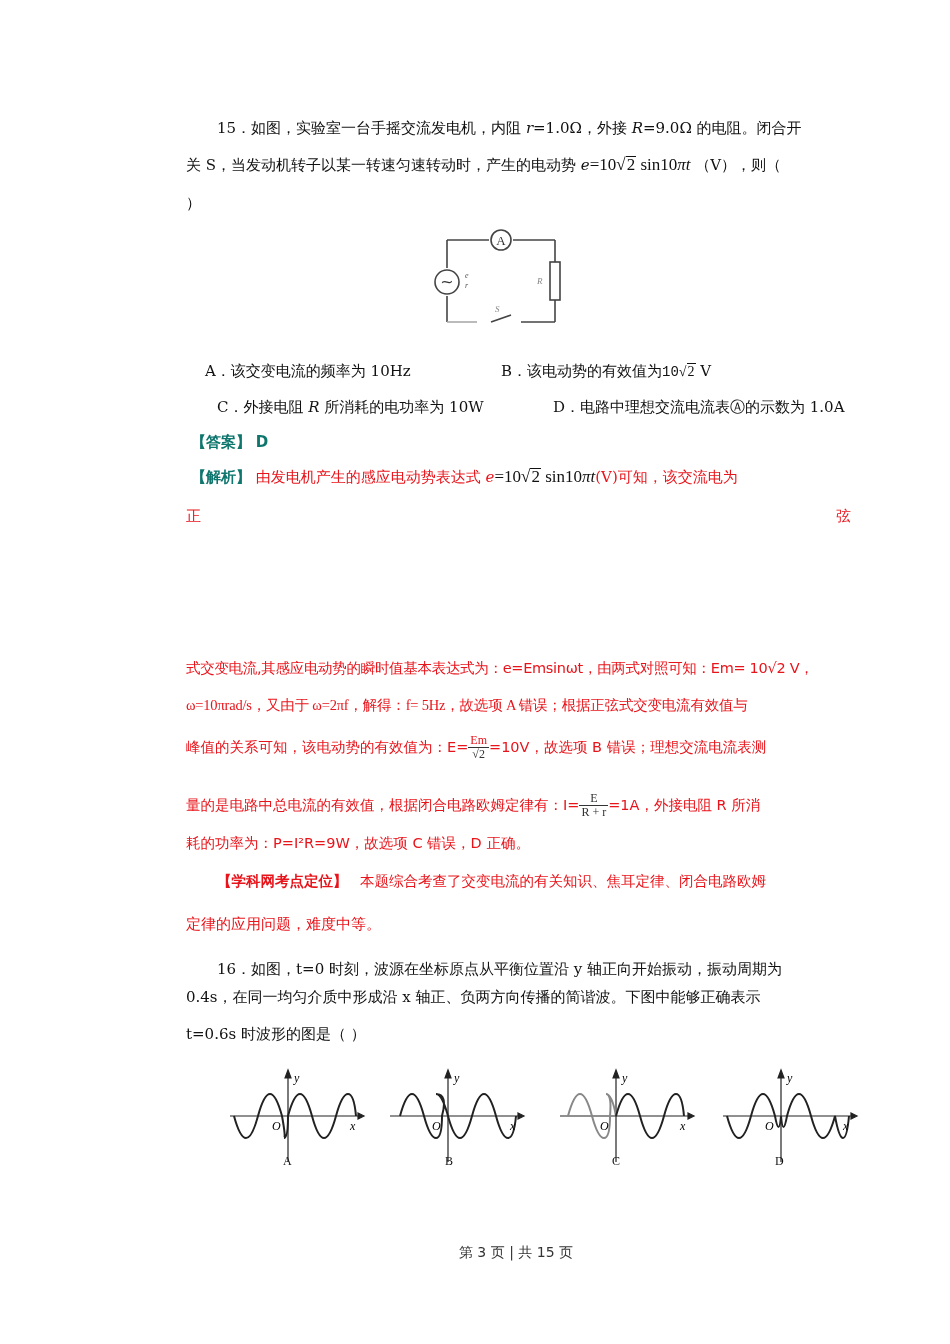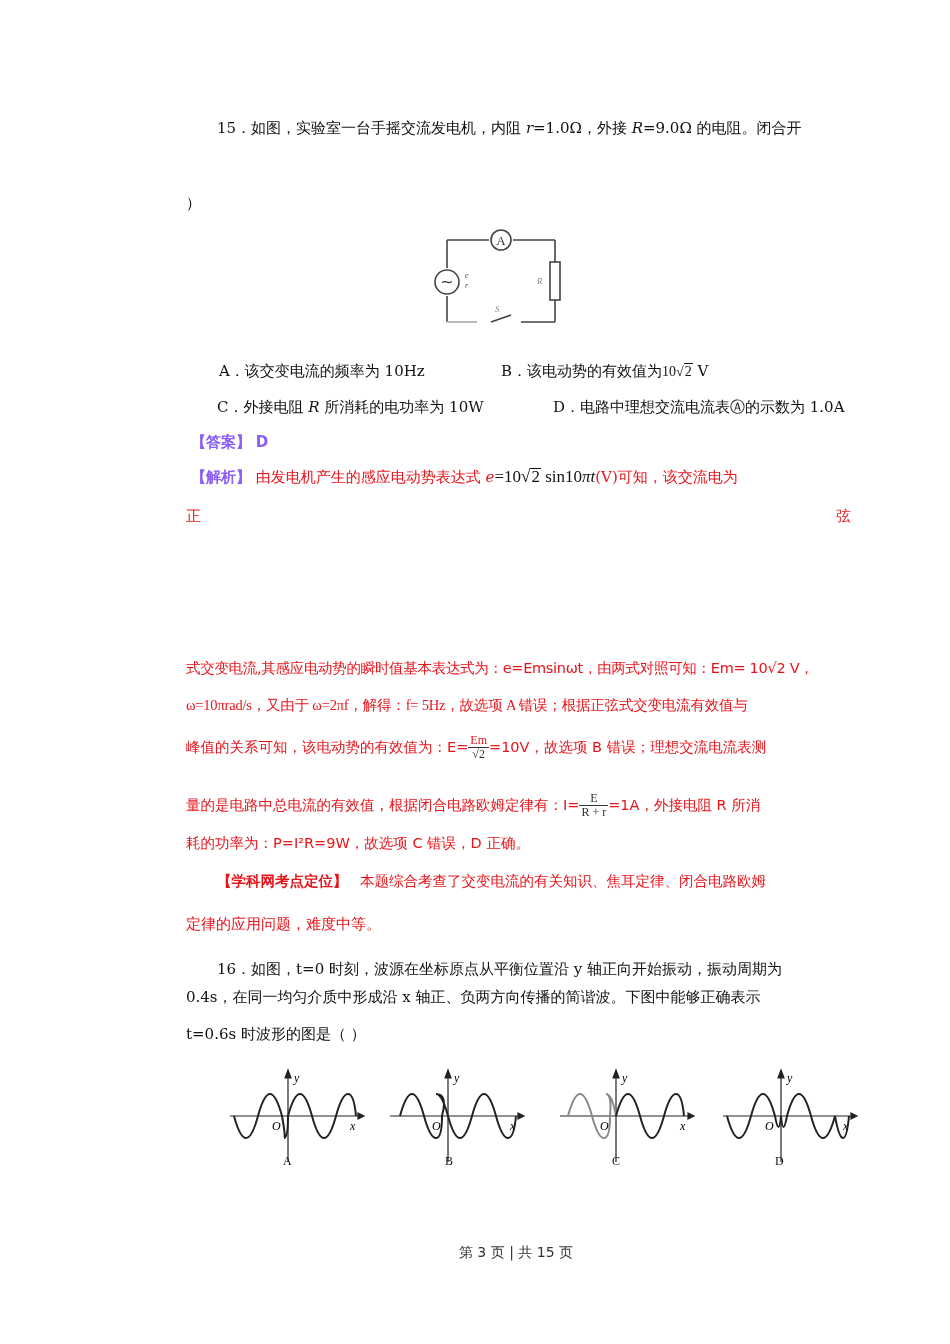--- a/index.html
+++ b/index.html
@@ -2,21 +2,21 @@
 <html><head>
 <meta charset="utf-8">
 <style>
   html, body { margin: 0; padding: 0; background: #ffffff; }
   body { width: 950px; height: 1344px; position: relative; overflow: hidden;
          font-family: "DejaVu Serif", "Liberation Serif", serif; color: #111; }
   .page { position: absolute; left: 0; top: 0; width: 950px; height: 1344px; margin-left: 41px; }
   .line { position: absolute; left: 145px; width: 665px; font-size: 15px; line-height: 20px; white-space: nowrap; }
   .indent { left: 176px; }
   .red { color: #e8141b; }
-  .redb { color: #8b5cf6; font-weight: bold; font-family: "DejaVu Sans", "Liberation Sans", sans-serif; }
+  .redb { color: #0f766e; font-weight: bold; font-family: "DejaVu Sans", "Liberation Sans", sans-serif; }
   .math { font-family: "Liberation Serif", "DejaVu Serif", serif; font-size: 17px; color: #111; }
   .it { font-style: italic; }
   .sqrt { display: inline-block; border-top: 1px solid currentColor; padding: 0 1px; line-height: 16px; }
   .frac { display: inline-block; vertical-align: middle; text-align: center; font-size: 12px; line-height: 13px; font-family: "Liberation Serif", serif; }
   .frac .num { display: block; border-bottom: 1px solid #333; padding: 0 2px; }
   .frac .den { display: block; padding: 0 2px; }
   .justify-row { display: flex; justify-content: space-between; }
   .figure { position: absolute; }
   .footer { position: absolute; left: 0; width: 950px; top: 1244px; text-align: center; font-size: 14px; color: #333; font-family: "DejaVu Sans", "Liberation Sans", sans-serif; }
   .opt { position: absolute; font-size: 15px; white-space: nowrap; }
@@ -24,20 +24,23 @@
 </style>
 </head>
 <body>
 
 <div class="page">
 
   <div class="line indent" style="top:118px;">
     <span>15．</span><span>如图，实验室一台手摇交流发电机，内阻 </span><span class="it">r</span><span>=1.0Ω，外接 </span><span class="it">R</span><span>=9.0Ω 的电阻。闭合开</span>
   </div>
 
+  <div class="line" style="top:155px;">
+    <span>关 S，当发动机转子以某一转速匀速转动时，产生的电动势 </span><span class="it">e</span><span class="math">=10</span><span class="math">√</span><span class="math sqrt">2</span><span class="math"> sin10</span><span class="math it">πt</span><span> （V），则（</span>
+  </div>
 
   <div class="line" style="top:193px;">）</div>
 
   <div class="figure" style="left:388px; top:224px; width:190px; height:112px;">
     <svg width="190" height="112" viewBox="0 0 190 112">
       <g stroke="#444" stroke-width="1.6" fill="none">
 
         <line x1="18" y1="16" x2="60" y2="16"></line>
         <line x1="84" y1="16" x2="126" y2="16"></line>
 
@@ -59,25 +62,25 @@
       </g>
       <text x="72" y="21" font-size="13" text-anchor="middle" font-family="Liberation Serif, serif" fill="#333">A</text>
       <text x="18" y="63" font-size="16" text-anchor="middle" font-family="DejaVu Sans, sans-serif" fill="#333">~</text>
       <text x="36" y="54" font-size="8" font-style="italic" font-family="Liberation Serif, serif" fill="#555">e</text>
       <text x="36" y="64" font-size="8" font-style="italic" font-family="Liberation Serif, serif" fill="#555">r</text>
       <text x="108" y="60" font-size="9" font-style="italic" font-family="Liberation Serif, serif" fill="#888">R</text>
       <text x="66" y="88" font-size="9" font-style="italic" font-family="Liberation Serif, serif" fill="#888">S</text>
     </svg>
   </div>
 
-  <div class="opt" style="left:178px; top:362px;text-align:center;">
+  <div class="opt" style="left:164px; top:362px;text-align:center;">
     <span>A．</span><span>该交变电流的频率为 10Hz</span>
   </div>
   <div class="opt" style="left:460px; top:362px;">
-    <span>B．</span><span>该电动势的有效值为</span><span class="math" style="font-size:14px;">10</span><span class="math" style="font-size:14px;">√</span><span class="math sqrt" style="font-size:14px;">2</span><span> V</span>
+    <span>B．</span><span>该电动势的有效值为</span><span class="math" style="font-size:14px;font-family:Liberation Mono, monospace;">10</span><span class="math" style="font-size:14px;">√</span><span class="math sqrt" style="font-size:14px;">2</span><span> V</span>
   </div>
 
   <div class="opt" style="left:176px; top:398px;">
     <span>C．</span><span>外接电阻 </span><span class="it">R</span><span> 所消耗的电功率为 10W</span>
   </div>
   <div class="opt" style="left:512px; top:398px;">
     <span>D．</span><span>电路中理想交流电流表Ⓐ的示数为 1.0A</span>
   </div>
 
   <div class="line" style="top:432px; left:150px;">

